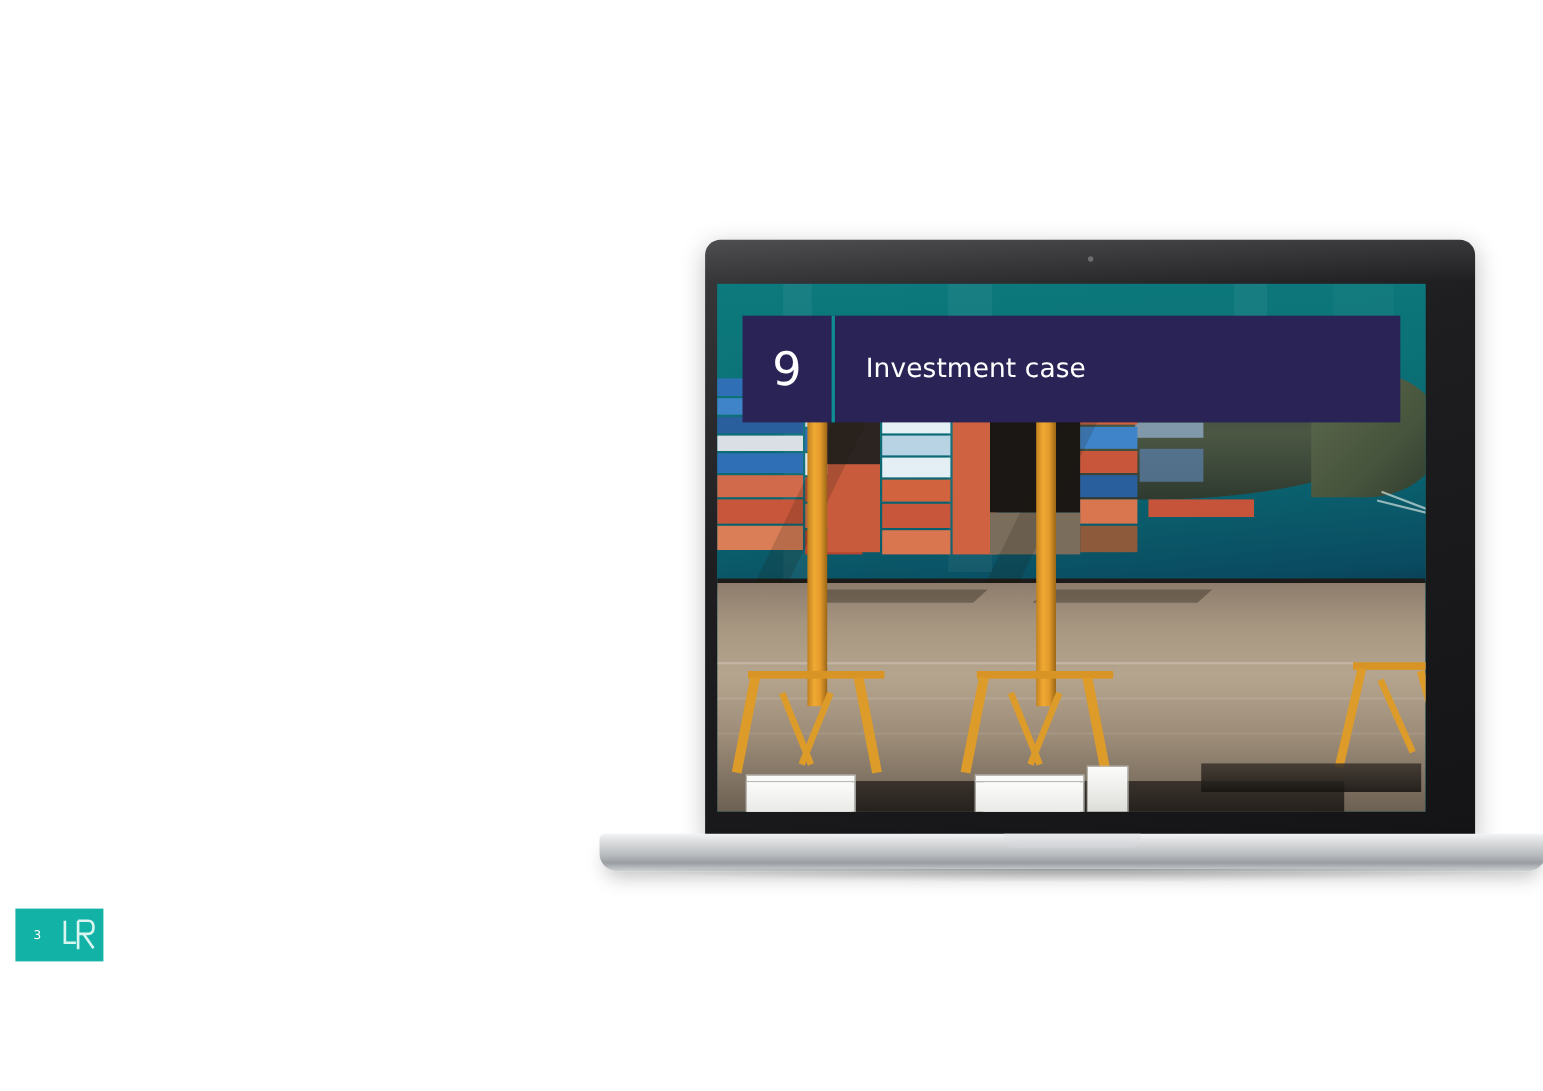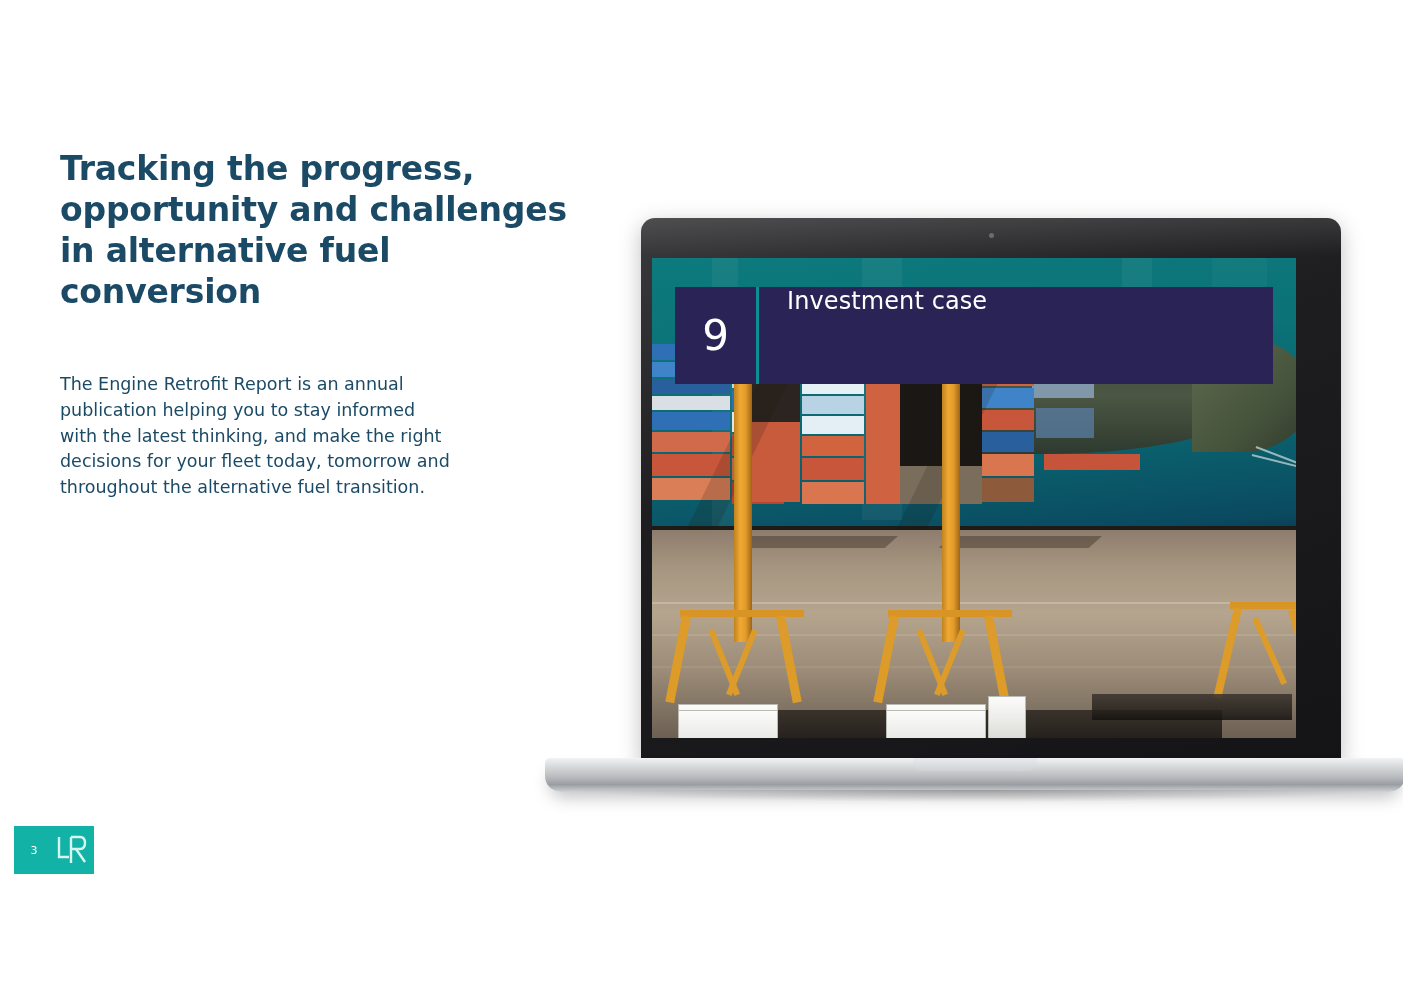--- a/index.html
+++ b/index.html
@@ -245,22 +245,22 @@
     line-height: 1;
   }
   #banner-divider {
     width: 3px;
     background: #0e8f91;
     flex: none;
   }
   #banner-text-cell {
     flex: 1;
     display: flex;
-    flex-direction: row;
-    justify-content: space-between;
+    flex-direction: column;
+    justify-content: center;
     padding-left: 28px;
   }
   .banner-line {
     color: #ffffff;
     font-family: "DejaVu Sans", sans-serif;
     font-size: 24px;
     line-height: 29px;
     letter-spacing: 0.1px;
   }
 
@@ -286,28 +286,20 @@
   #lr-logo-icon {
     width: 34px;
     height: 34px;
     flex: none;
   }
 </style>
 </head>
 <body>
 
 <div id="text-column">
-  <h1 id="page-title">Tracking the progress,
-opportunity and challenges
-in alternative fuel conversion</h1>
-  <p id="intro-paragraph">The Engine Retrofit Report is an annual
-publication helping you to stay informed
-with the latest thinking, and make the right
-decisions for your fleet today, tomorrow and
-throughout the alternative fuel transition.</p>
 </div>
 
 <div id="laptop">
 
   <div id="laptop-lid">
     <div id="webcam-icon"></div>
 
     <div id="laptop-screen">
 
       <div id="slide-photo">

